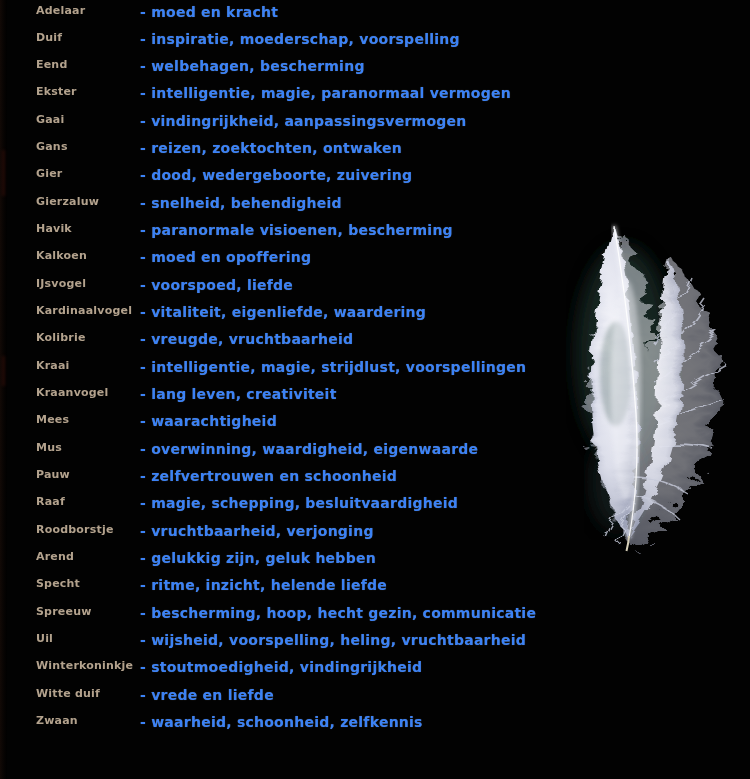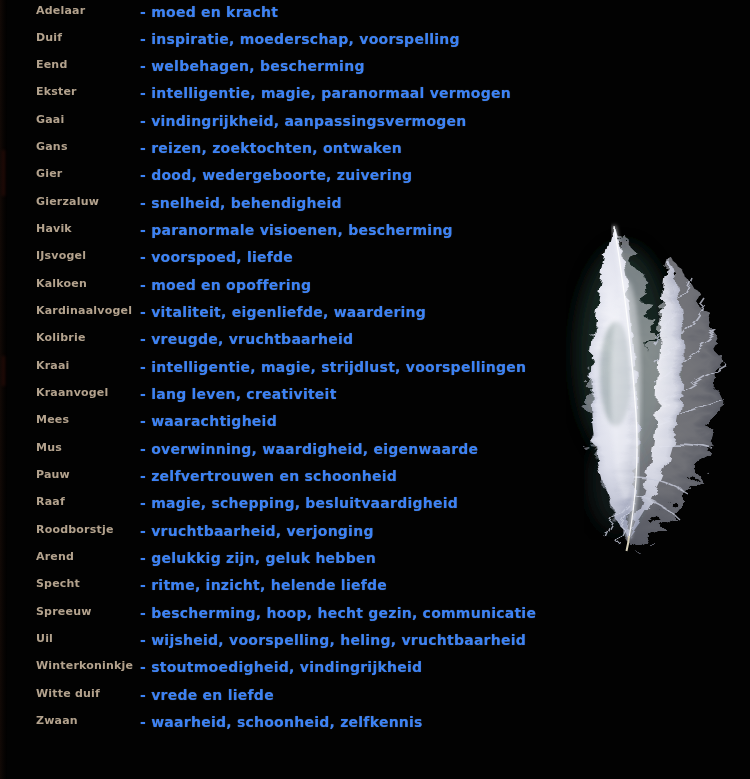--- a/index.html
+++ b/index.html
@@ -115,26 +115,26 @@
     </div>
       <div class="row">
       <span class="bird-name">Gierzaluw</span>
       <span class="bird-meaning">- snelheid, behendigheid</span>
     </div>
       <div class="row">
       <span class="bird-name">Havik</span>
       <span class="bird-meaning">- paranormale visioenen, bescherming</span>
     </div>
       <div class="row">
+      <span class="bird-name">Kalkoen</span>
+      <span class="bird-meaning">- moed en opoffering</span>
+    </div>
+      <div class="row">
       <span class="bird-name">IJsvogel</span>
       <span class="bird-meaning">- voorspoed, liefde</span>
-    </div>
-      <div class="row">
-      <span class="bird-name">Kalkoen</span>
-      <span class="bird-meaning">- moed en opoffering</span>
     </div>
       <div class="row">
       <span class="bird-name">Kardinaalvogel</span>
       <span class="bird-meaning">- vitaliteit, eigenliefde, waardering</span>
     </div>
       <div class="row">
       <span class="bird-name">Kolibrie</span>
       <span class="bird-meaning">- vreugde, vruchtbaarheid</span>
     </div>
       <div class="row">

